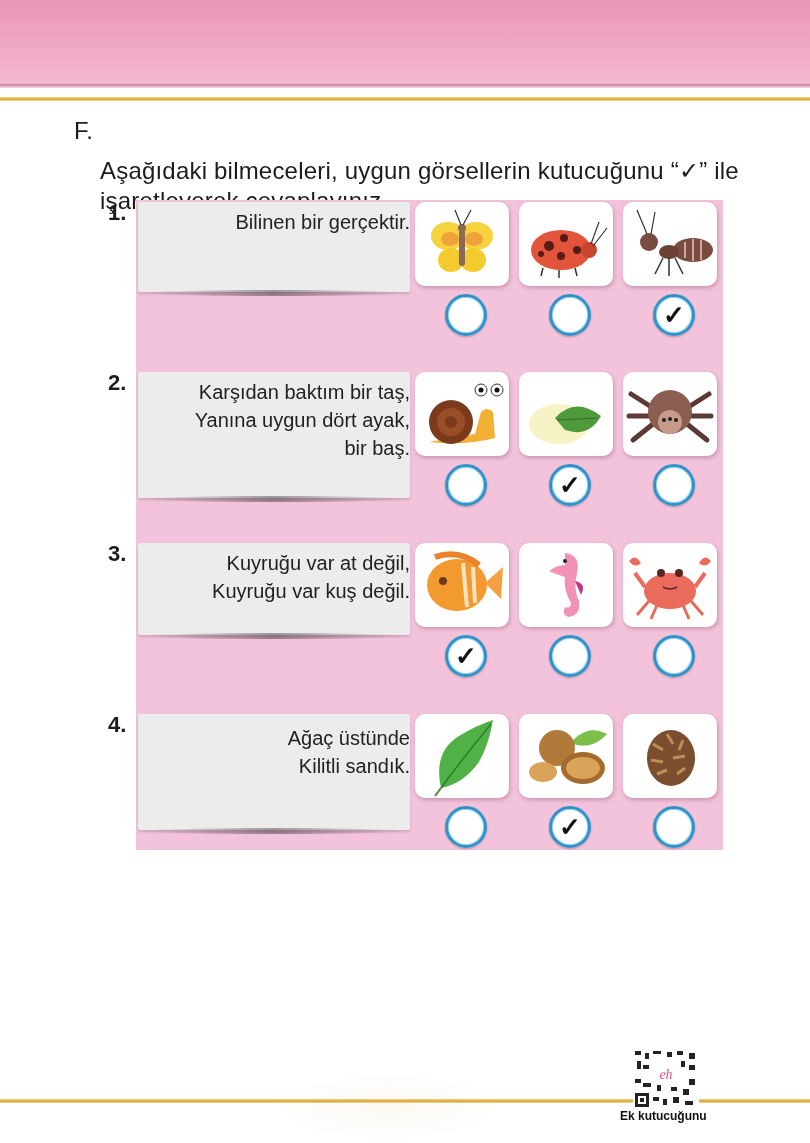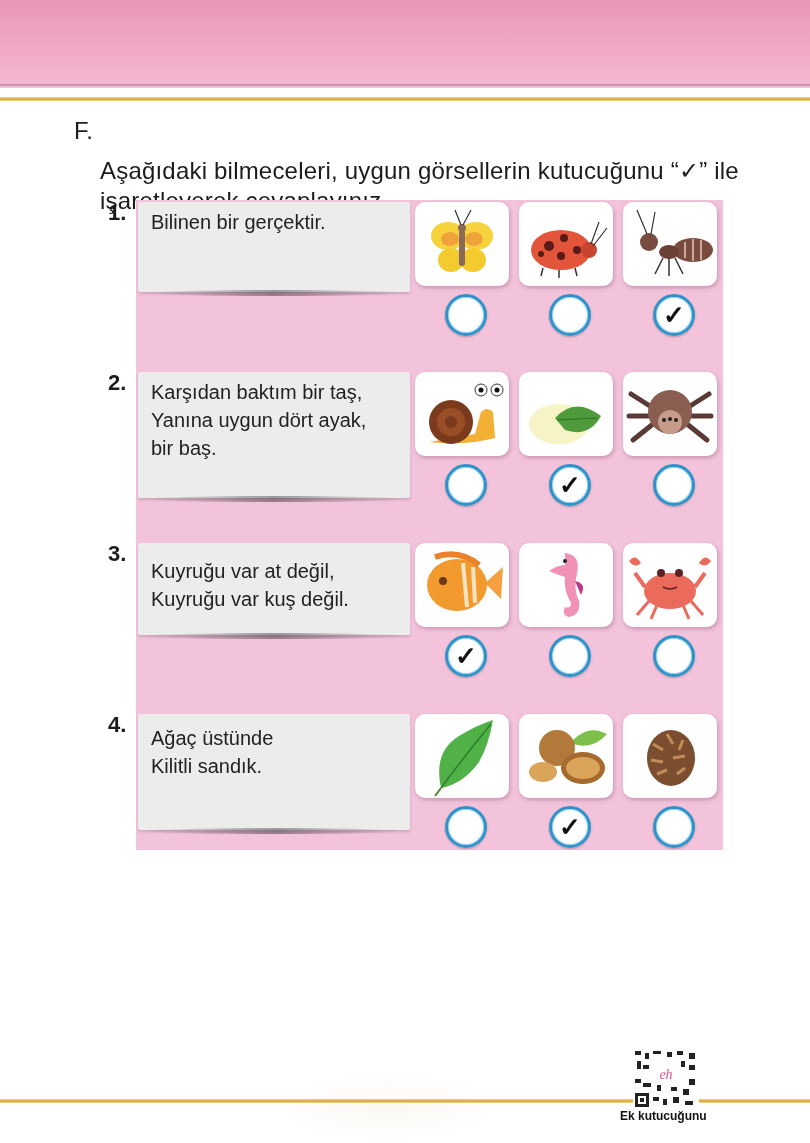--- a/index.html
+++ b/index.html
@@ -13,21 +13,21 @@
     background:linear-gradient(180deg,#f3d67a,#d9a438 60%,#f5e3a6); }
   .instruction { position:absolute; left:74px; top:116px; width:690px;
     font-size:24px; line-height:30px; color:#1c1c1c; letter-spacing:0.2px; }
   .instruction .letter { position:absolute; left:0; top:0; }
   .instruction .text { position:absolute; left:26px; top:0; width:670px;margin-top:40px; }
   .panel { position:absolute; left:136px; top:200px; width:587px; height:650px; background:#f3c3dc; }
   .row { position:absolute; left:0; width:810px; height:170px; }
   .num { position:absolute; left:108px; top:0; font-size:22px; font-weight:bold; color:#1b1b1b; }
   .riddle { position:absolute; left:138px; top:2px; width:272px; height:90px;
     background:#ececec; border-radius:2px; box-shadow:0 2px 3px rgba(0,0,0,0.15); }
-  .riddle .lines { padding:6px 0 0 13px; font-size:20px; line-height:28px; color:#222; }
+  .riddle .lines { padding:6px 0 0 13px; font-size:20px; line-height:28px; color:#222;text-align:right; }
   .riddle .curl { position:absolute; left:6px; right:6px; bottom:-4px; height:6px;
     border-radius:50%; background:linear-gradient(90deg,rgba(0,0,0,0),rgba(0,0,0,0.35),rgba(0,0,0,0)); }
   .card { position:absolute; top:2px; width:94px; height:84px; background:#fff;
     border-radius:10px; box-shadow:1px 2px 4px rgba(120,60,90,0.35); overflow:hidden; }
   .card svg { width:100%; height:100%; display:block; }
   .check { position:absolute; top:94px; width:36px; height:36px; border-radius:50%;
     background:radial-gradient(circle at 50% 45%,#ffffff 55%,#eef2f4 100%);
     border:3px solid #2e93c9; box-shadow:0 0 0 1px #9fd3ec inset, 0 1px 2px rgba(0,0,0,0.25);
     cursor:pointer; display:flex; align-items:center; justify-content:center;
     font-size:26px; font-weight:bold; color:#111; line-height:1; }
@@ -139,21 +139,21 @@
     </svg>
   </div>
   <div class="check" style="left:445px"></div>
   <div class="check" style="left:549px">✓</div>
   <div class="check" style="left:653px"></div>
 </div>
 
 <div class="row" style="top:541px">
   <span class="num">3.</span>
   <div class="riddle" style="height:92px">
-    <div class="lines" style="padding-top:14px">
+    <div class="lines" style="padding-top:6px">
       <div>Kuyruğu var at değil,</div>
       <div>Kuyruğu var kuş değil.</div>
     </div>
     <div class="curl"></div>
   </div>
   <div class="card" style="left:415px">
     <svg viewBox="0 0 94 84">
       <path d="M70 40 L88 24 L86 56 Z" fill="#f4a040"></path>
       <ellipse cx="42" cy="42" rx="30" ry="26" fill="#f39a2e"></ellipse>
       <path d="M20 14 Q44 6 64 22" stroke="#e9822a" stroke-width="6" fill="none"></path>

